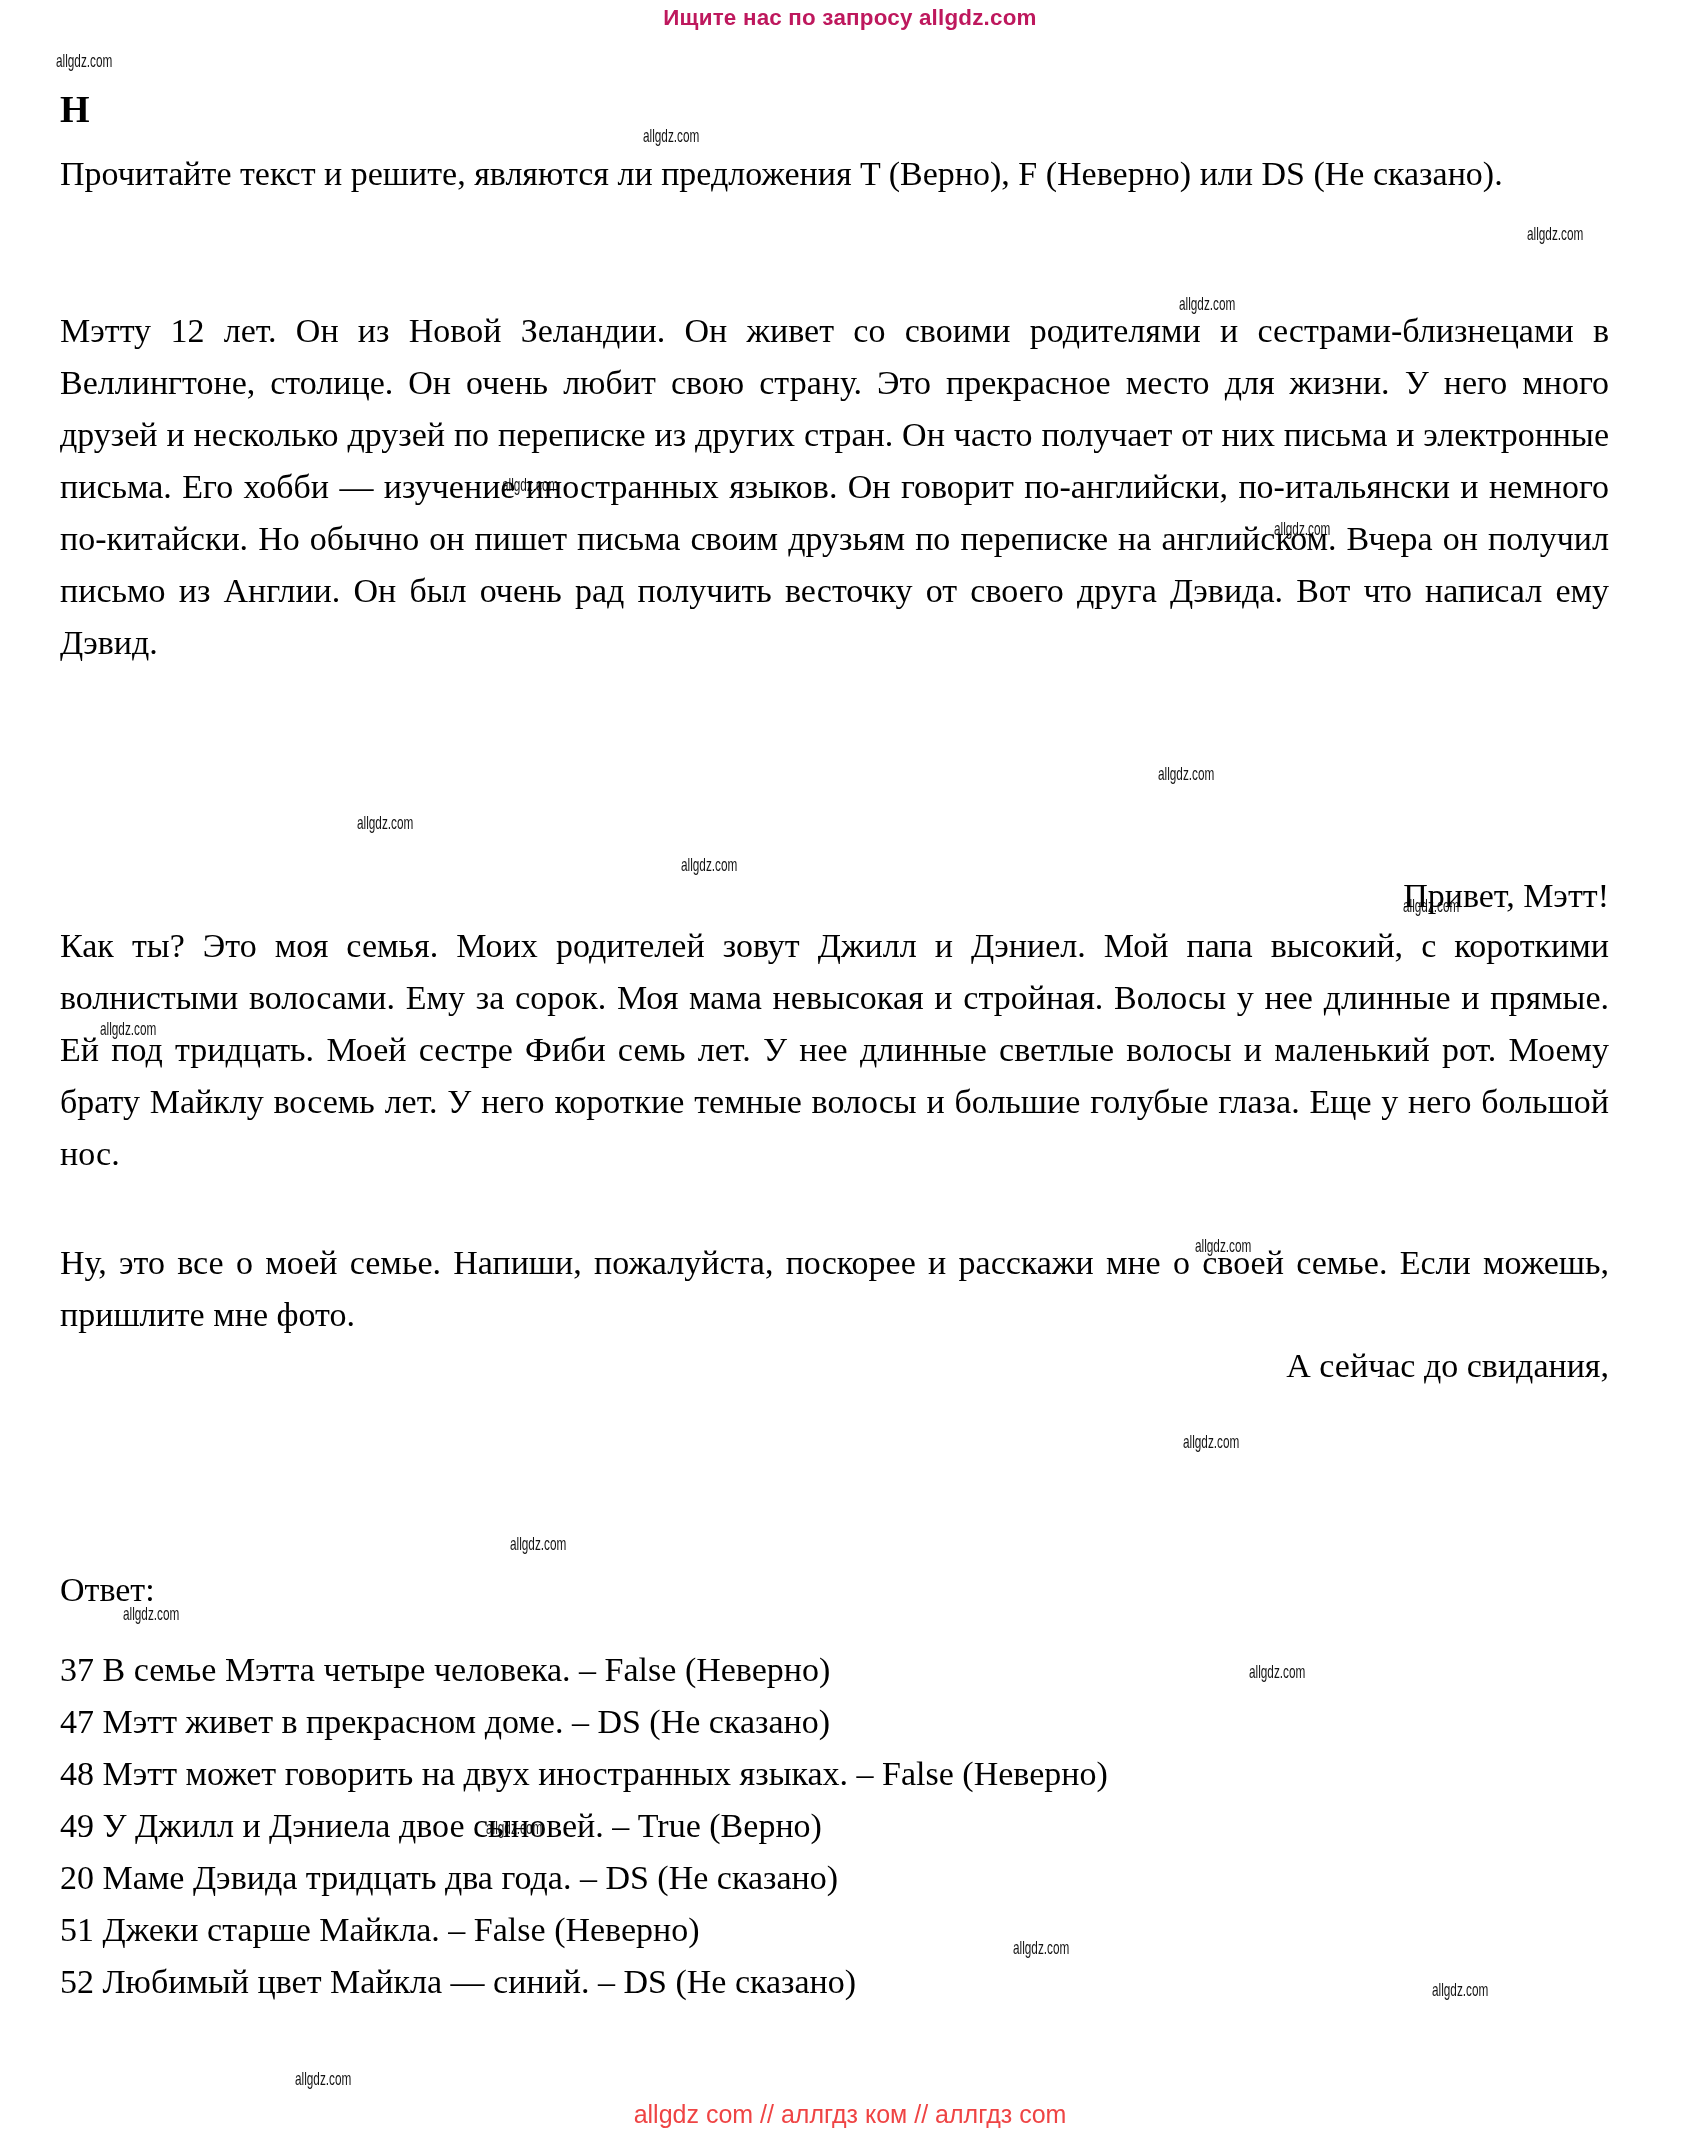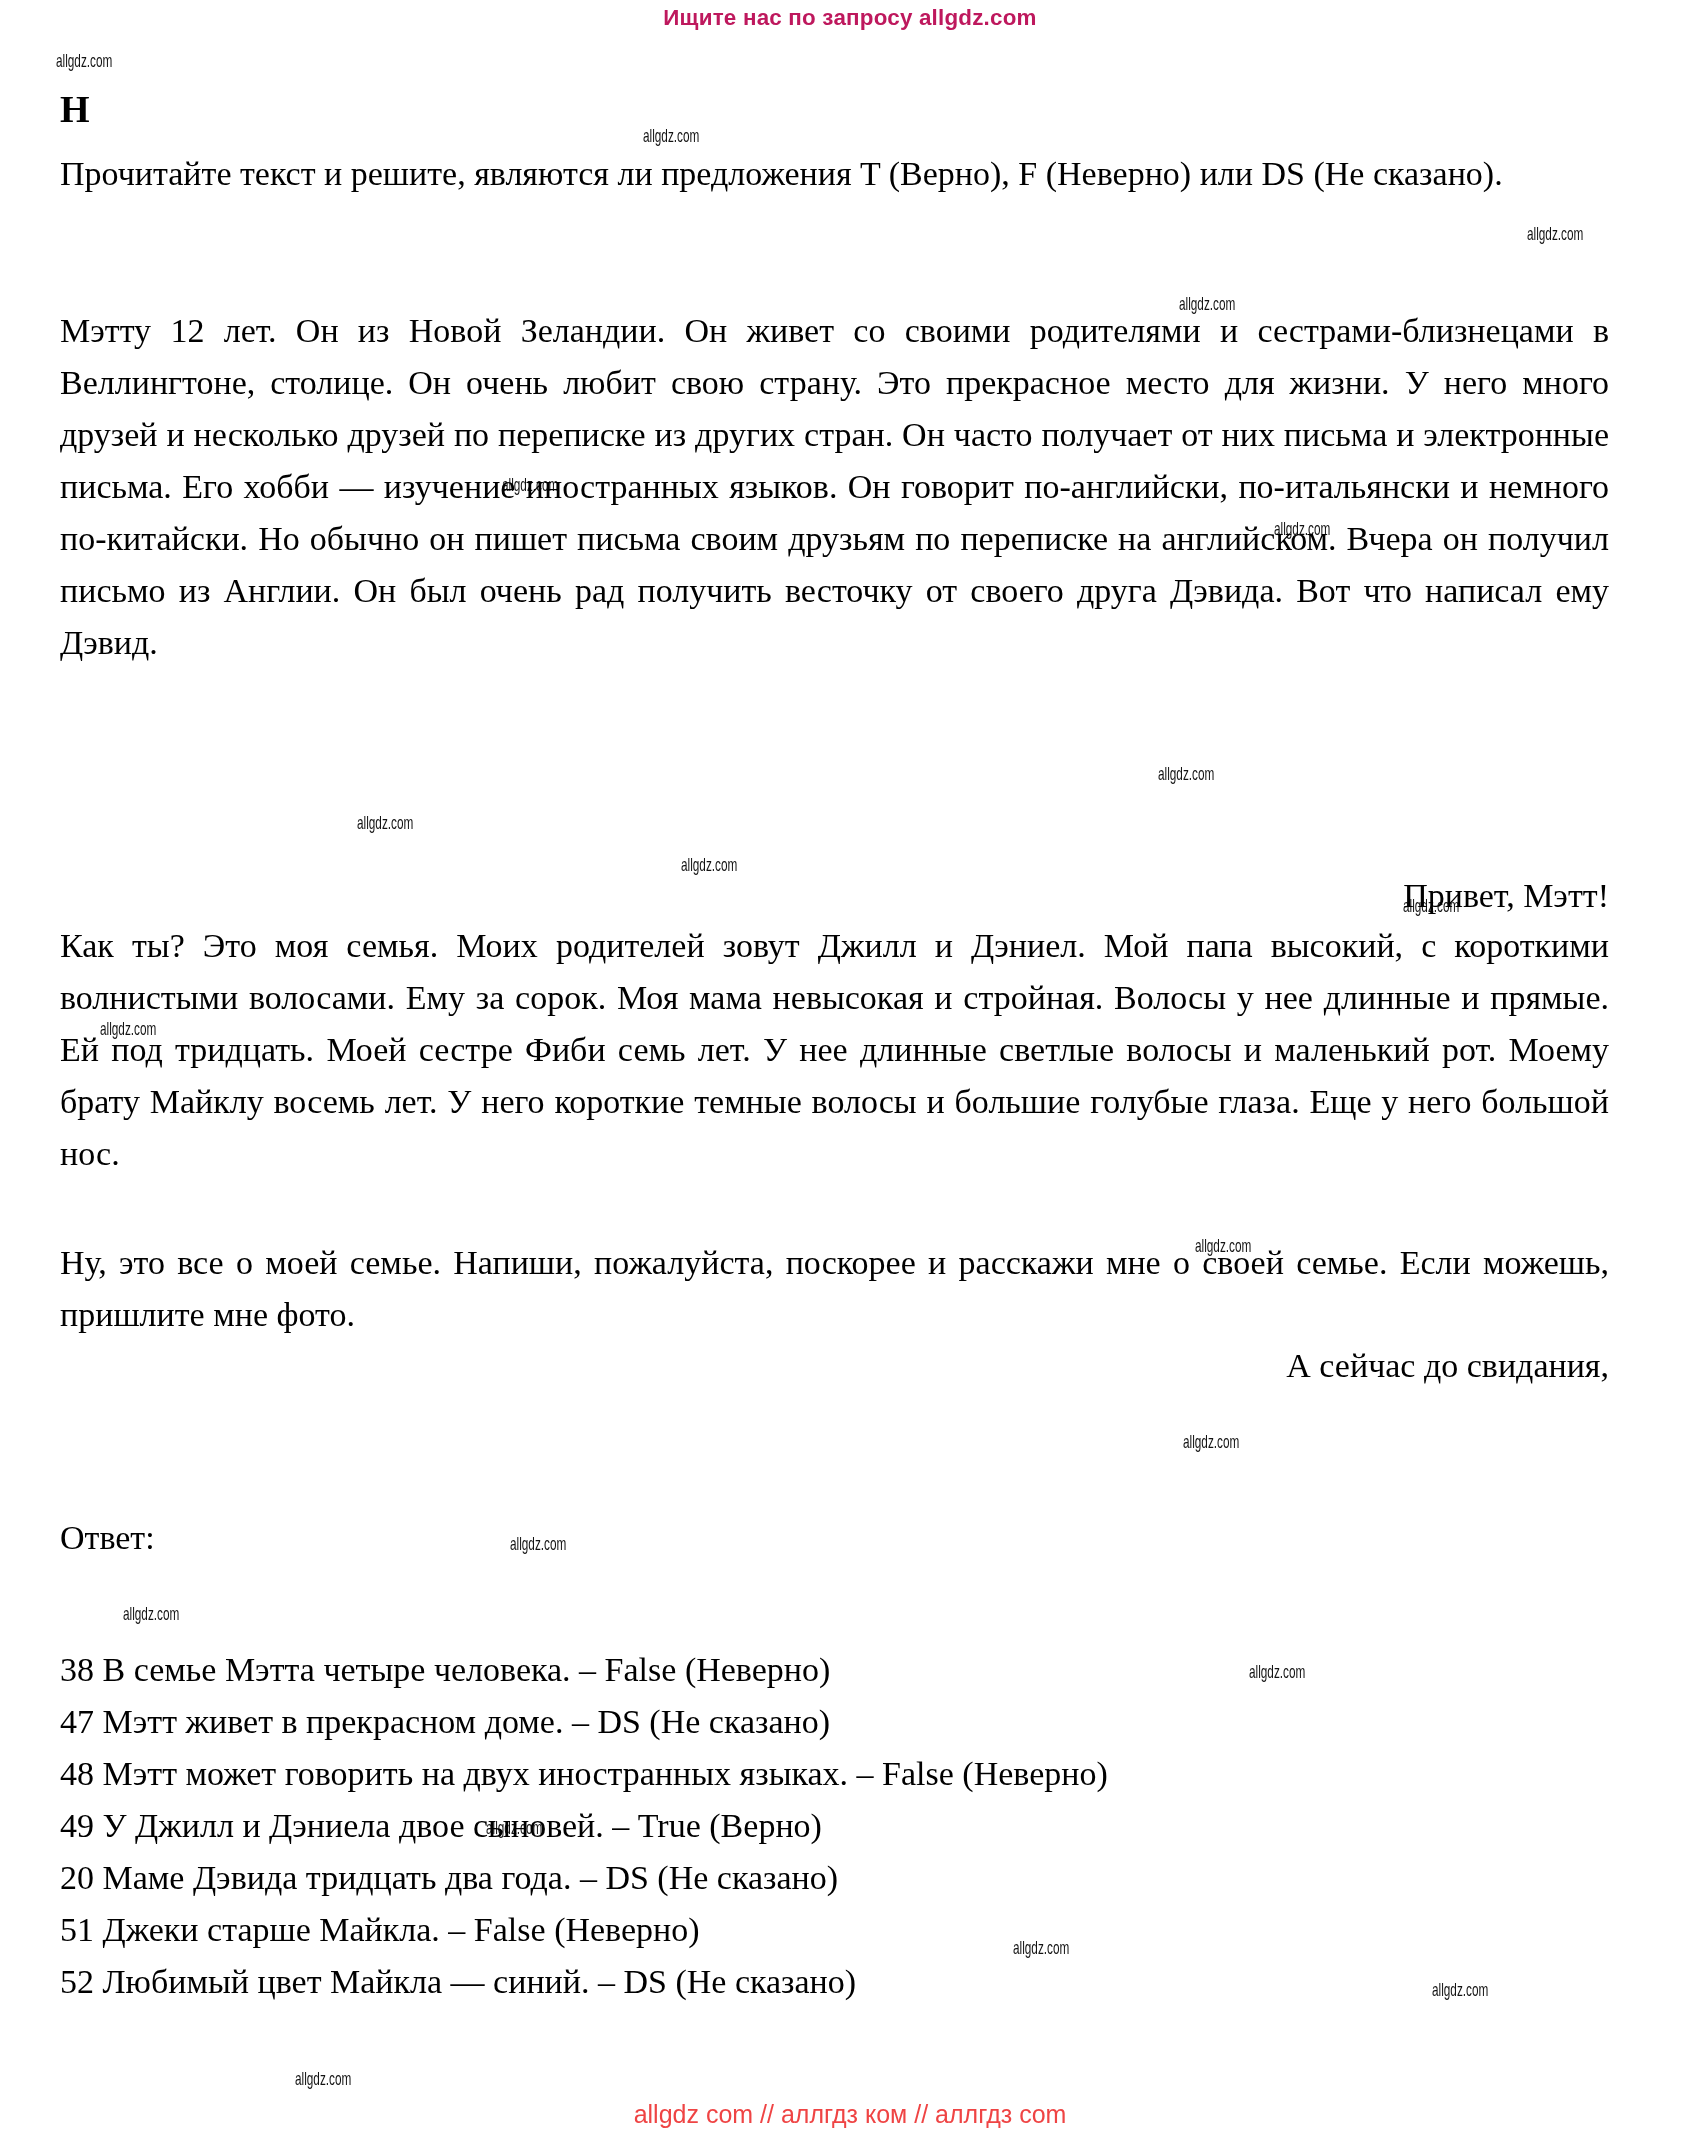--- a/index.html
+++ b/index.html
@@ -79,21 +79,21 @@
   .passage      { top: 305px; }
   .letter-greet { top: 870px; }
   .letter-body  { top: 920px; }
   .letter-body2 { top: 1237px; }
   .letter-sign1 { top: 1340px; }
   .letter-sign2 { top: 1392px; }
 
   .answer-label {
     position: absolute;
     left: 0;
-    top: 1521px;
+    top: 1573px;
     font-family: "Liberation Serif", serif;
     font-size: 34px;
     line-height: 1;
   }
 
   .answers {
     position: absolute;
     left: 0;
     top: 1644px;
     width: 1549px;
@@ -160,21 +160,21 @@
   <div class="para letter-body">Как ты? Это моя семья. Моих родителей зовут Джилл и Дэниел. Мой папа высокий, с короткими волнистыми волосами. Ему за сорок. Моя мама невысокая и стройная. Волосы у нее длинные и прямые. Ей под тридцать. Моей сестре Фиби семь лет. У нее длинные светлые волосы и маленький рот. Моему брату Майклу восемь лет. У него короткие темные волосы и большие голубые глаза. Еще у него большой нос.</div>
 
   <div class="para letter-body2">Ну, это все о моей семье. Напиши, пожалуйста, поскорее и расскажи мне о своей семье. Если можешь, пришлите мне фото.</div>
 
   <div class="para plain letter-sign1">А сейчас до свидания,</div>
 
 
   <div class="answer-label">Ответ:</div>
 
   <div class="answers" id="answers-list">
-      <div class="answer-row">38 В семье Мэтта четыре человека. – False (Неверно)</div>
+      <div class="answer-row">37 В семье Мэтта четыре человека. – False (Неверно)</div>
       <div class="answer-row">47 Мэтт живет в прекрасном доме. – DS (Не сказано)</div>
       <div class="answer-row">48 Мэтт может говорить на двух иностранных языках. – False (Неверно)</div>
       <div class="answer-row">49 У Джилл и Дэниела двое сыновей. – True (Верно)</div>
       <div class="answer-row">20 Маме Дэвида тридцать два года. – DS (Не сказано)</div>
       <div class="answer-row">51 Джеки старше Майкла. – False (Неверно)</div>
       <div class="answer-row">52 Любимый цвет Майкла — синий. – DS (Не сказано)</div>
     </div>
 
 </div>
 

